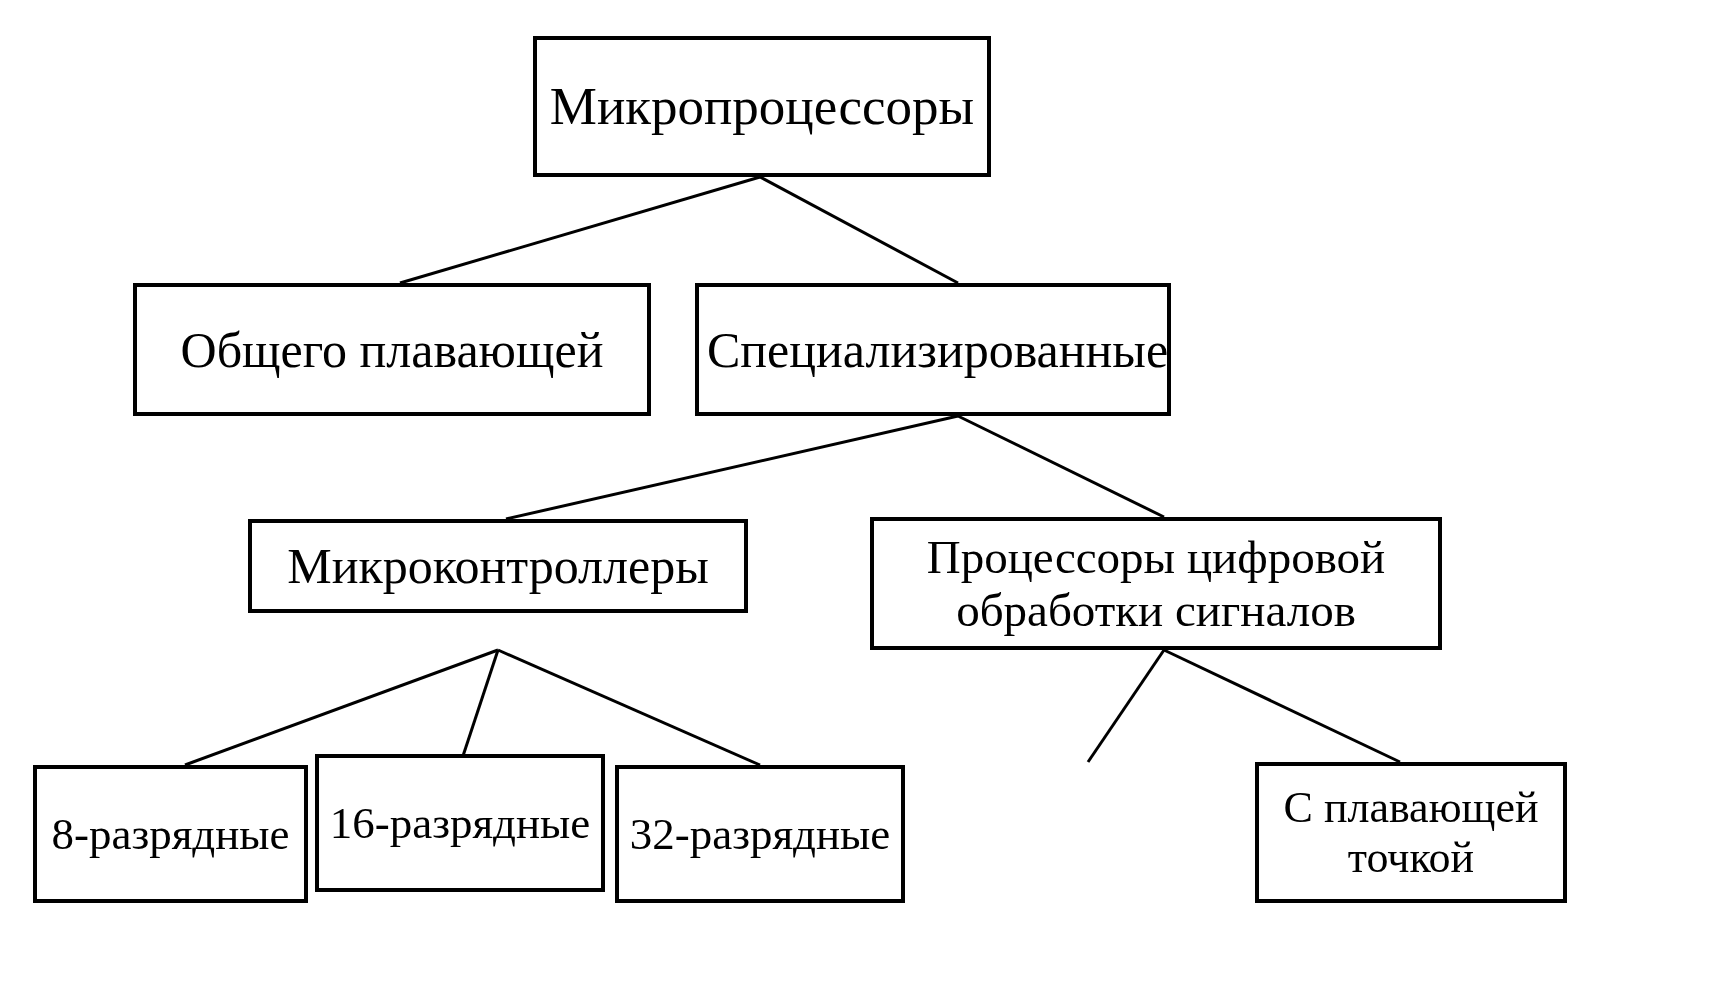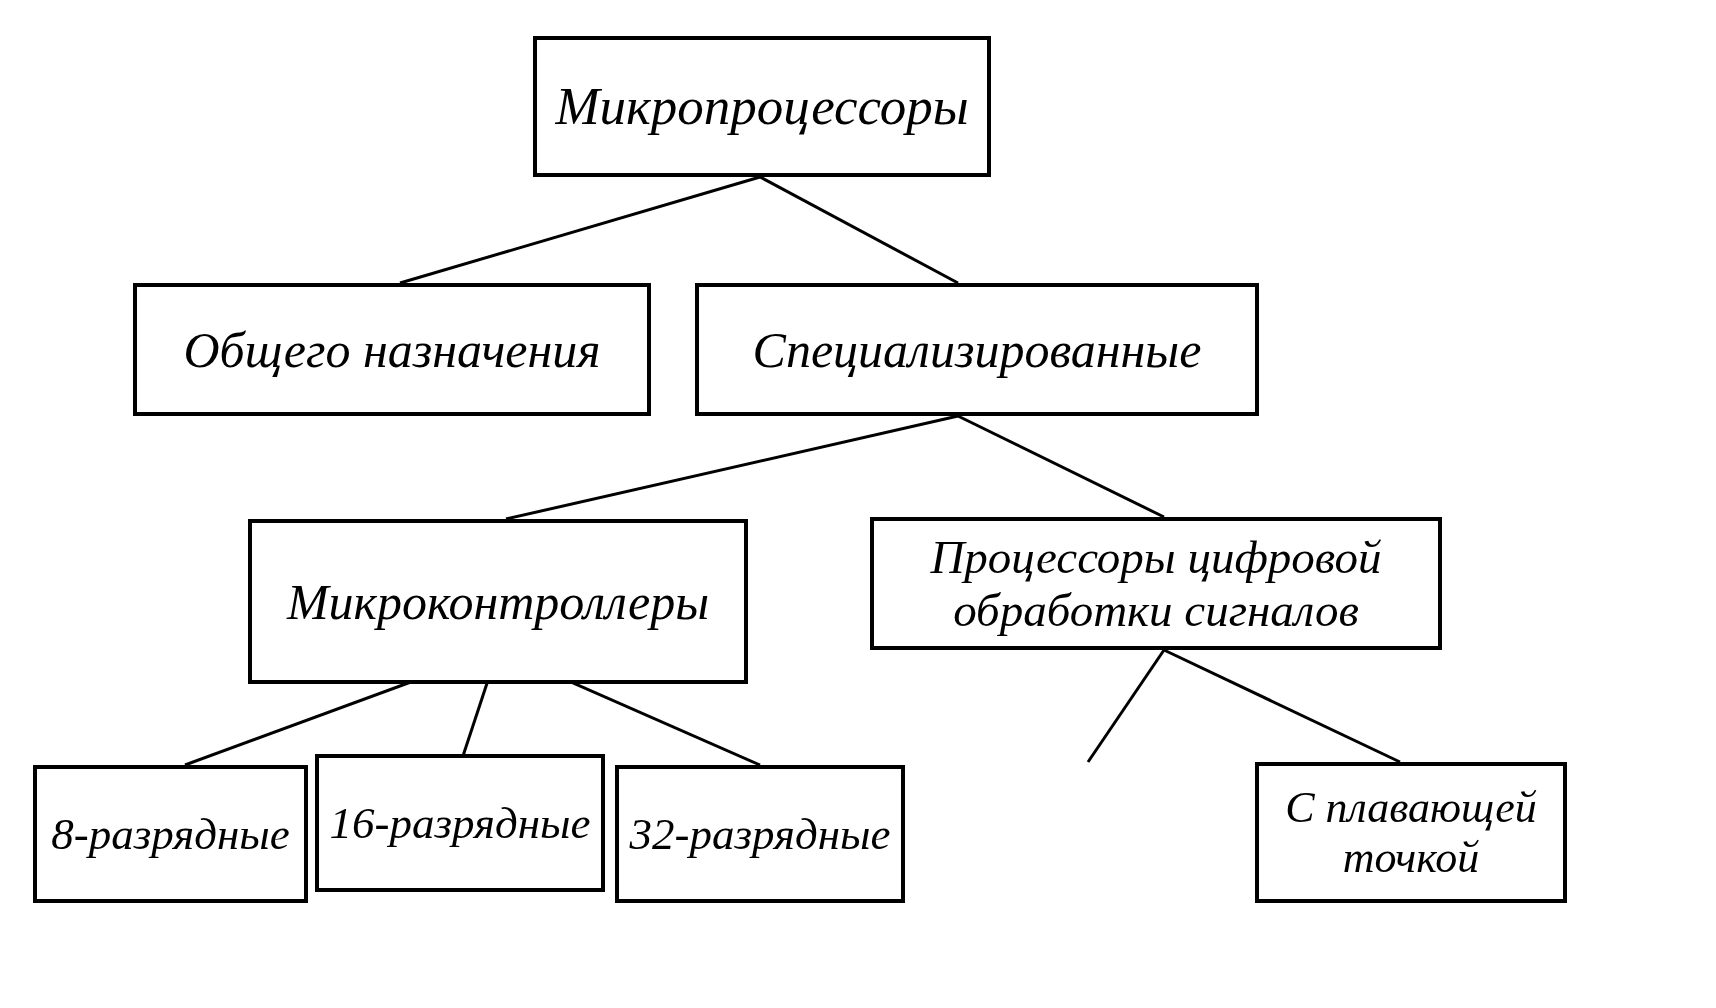--- a/index.html
+++ b/index.html
@@ -29,34 +29,33 @@
     box-sizing: border-box;
     border: 4px solid #000000;
     background: #ffffff;
     display: flex;
     align-items: center;
     justify-content: center;
     text-align: center;
     color: #000000;
     line-height: 1.12;
     z-index: 2;
-    font-style: italic;
   }
   .node .node-label {
     display: block;
     width: 100%;
     padding: 0 8px;
     box-sizing: border-box;
     white-space: pre-line;
   }
   
   #node-root        { left: 533px;  top: 36px;  width: 458px; height: 141px; font-size: 53px; }
   #node-general     { left: 133px;  top: 283px; width: 518px; height: 133px; font-size: 50px; }
-  #node-special     { left: 695px;  top: 283px; width: 564px; height: 133px; font-size: 50px; }
-  #node-mcu         { left: 248px;  top: 519px; width: 500px; height: 165px; font-size: 50px; }
+  #node-special     { left: 695px;  top: 283px; width: 476px; height: 133px; font-size: 50px; }
+  #node-mcu         { left: 248px;  top: 519px; width: 500px; height: 94px; font-size: 50px; }
   #node-dsp         { left: 870px;  top: 517px; width: 572px; height: 133px; font-size: 47px; }
   #node-bit8        { left: 33px;   top: 765px; width: 275px; height: 138px; font-size: 45px; align-items: center; }
   #node-bit16       { left: 315px;  top: 754px; width: 290px; height: 138px; font-size: 45px; }
   #node-bit32       { left: 615px;  top: 765px; width: 290px; height: 138px; font-size: 45px; text-align: center; }
   #node-fixed       { left: 928px;  top: 762px; width: 317px; height: 141px; font-size: 44px; }
   #node-float       { left: 1255px; top: 762px; width: 312px; height: 141px; font-size: 44px; }
 </style>
 </head>
 <body>
 
@@ -74,21 +73,21 @@
       <line x1="1164" y1="650" x2="1088" y2="762"></line>
       <line x1="1164" y1="650" x2="1400" y2="762"></line>
     </g>
   </svg>
 
   <div class="node" id="node-root">
     <span class="node-label">Микропроцессоры</span>
   </div>
 
   <div class="node" id="node-general">
-    <span class="node-label">Общего назначения</span>
+    <span class="node-label">Общего плавающей</span>
   </div>
 
   <div class="node" id="node-special">
     <span class="node-label">Специализированные</span>
   </div>
 
   <div class="node" id="node-mcu">
     <span class="node-label">Микроконтроллеры</span>
   </div>
 

